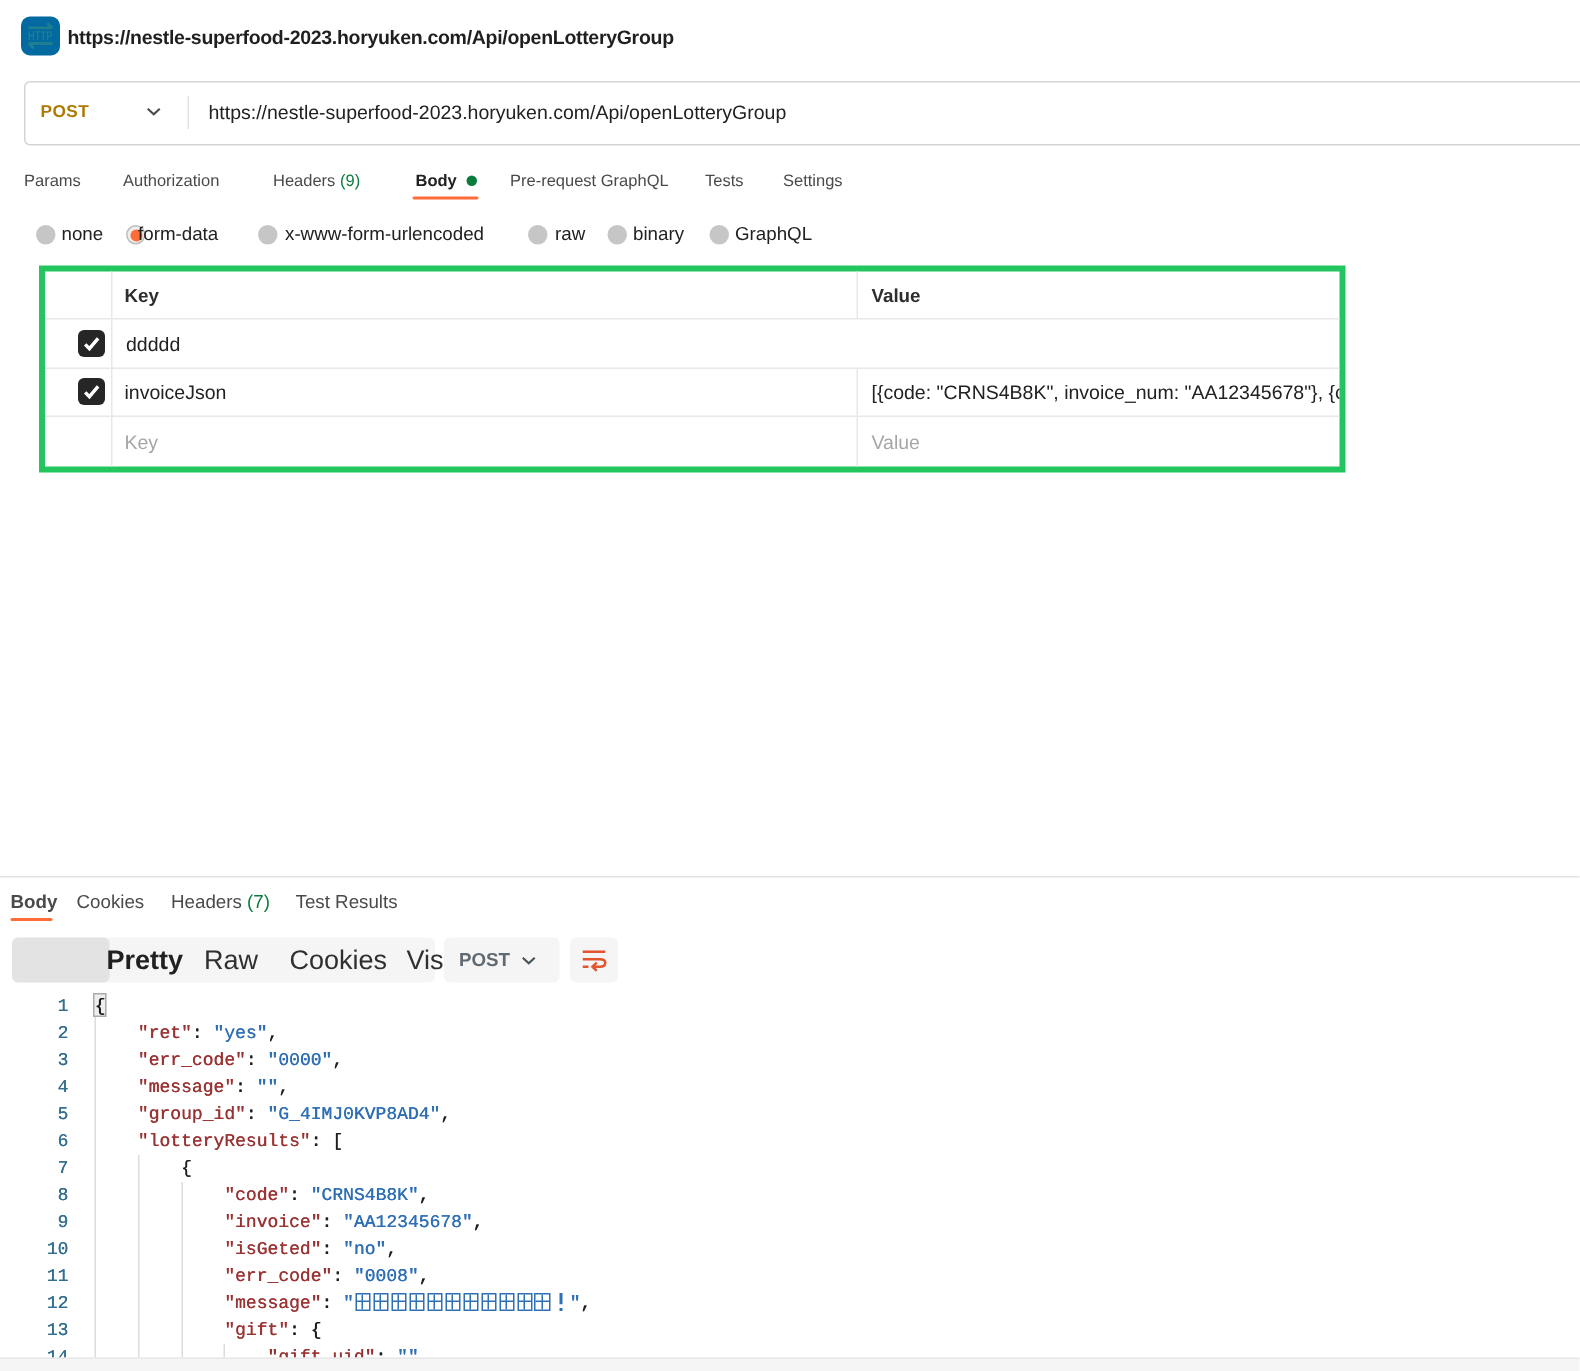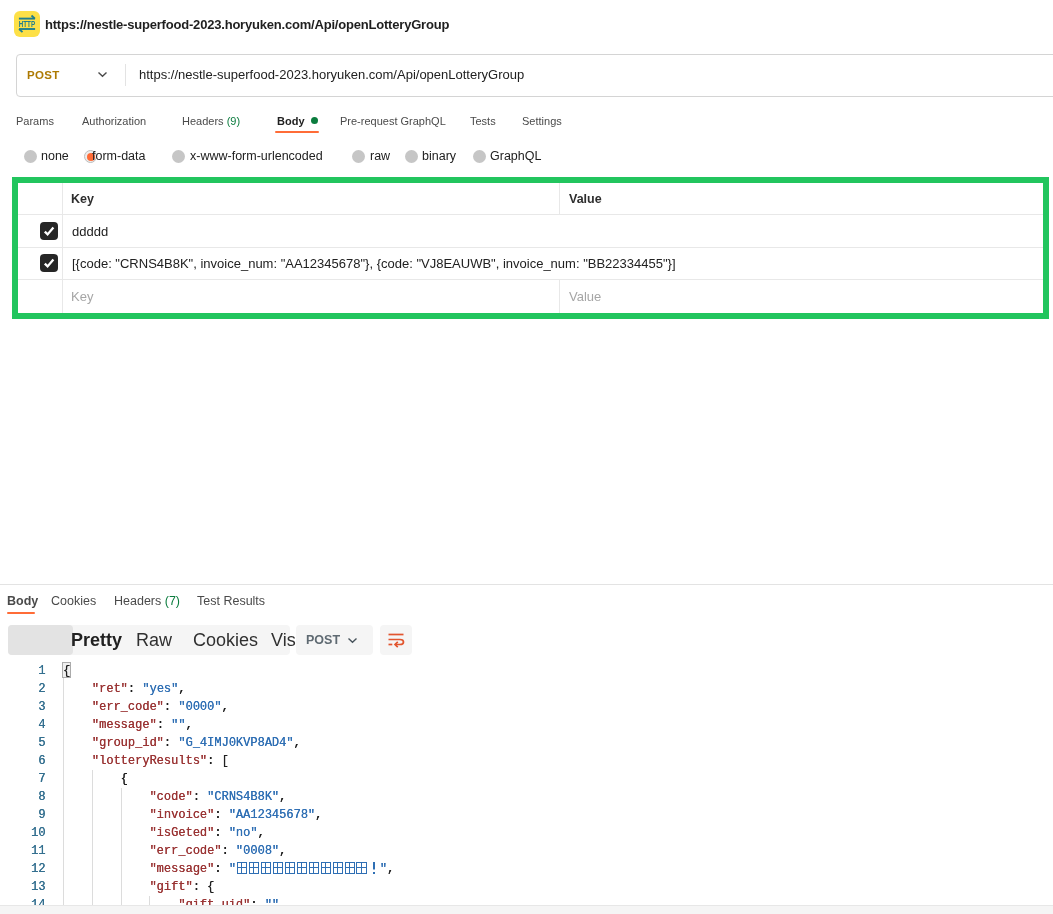--- a/index.html
+++ b/index.html
@@ -1,20 +1,20 @@
 <!DOCTYPE html>
 <html><head>
 <meta charset="utf-8">
 <style>
   * { margin:0; padding:0; box-sizing:border-box; }
   html,body { width:1053px; height:914px; overflow:hidden; background:#fff;
     font-family:"Liberation Sans", sans-serif; }
   .abs { position:absolute; }
   
-  #hicon { left:14px; top:11px; width:26px; height:26px; background:#fde047;
+  #hicon { left:14px; top:11px; width:26px; height:26px; background:#0369a1;
     border-radius:6px; display:flex; align-items:center; justify-content:center; }
   #htitle { left:45px; top:17px; font-size:13px; font-weight:bold; color:#1f1f1f; letter-spacing:-0.2px; }
   
   #urlbar { left:16px; top:54px; width:1060px; height:43px;
     border:1px solid #d4d4d4; border-radius:4px; }
   #post { left:27px; top:54px; height:42px; line-height:42px; font-size:11.5px;
     font-weight:bold; color:#ad7a03; letter-spacing:.3px; }
   #postchev { left:97px; top:71px; }
   #vsep1 { left:125px; top:64px; width:1px; height:22px; background:#e3e3e3; }
   #urltext { left:139px; top:54px; height:42px; line-height:42px; font-size:13px; color:#212121; }
@@ -24,21 +24,21 @@
   .grn  { color:#0b7c3e; }
   #underline1 { left:275px; top:131px; width:44px; height:2px; background:#ff6c37; border-radius:1px;}
   #bodydot { left:310.5px; top:117px; width:7px; height:7px; border-radius:50%; background:#0b7c3e; }
   
   .radio { top:150px; width:13px; height:13px; border-radius:50%; background:#c6c6c6; }
   .radio.on { background:#ededed; border:1px solid #bdbdbd; }
   .radio.on::after { content:""; position:absolute; left:1.5px; top:1.5px; width:8px; height:8px;
     border-radius:50%; background:#ff6c37; }
   .rlab { top:146px; height:20px; line-height:20px; font-size:12.5px; color:#212121; }
   
-  #tbl { left:12px; top:177px; width:1037px; border:6px solid #22c55e; }
+  #tbl { left:26px; top:177px; width:871px; border:4px solid #22c55e; }
   .trow { display:flex; height:32.4px; border-bottom:1px solid #e8e8e8; }
   .trow:last-child { border-bottom:none; }
   .c1 { width:45px; border-right:1px solid #e8e8e8; display:flex; align-items:center; justify-content:flex-end; padding-right:4px; }
   .c2 { width:497px; border-right:1px solid #e8e8e8; display:flex; align-items:center; padding-left:8px; }
   .c3 { flex:1; display:flex; align-items:center; padding-left:9px; overflow:hidden; }
   .hdr  { font-size:12.5px; font-weight:bold; color:#2e2e2e; }
   .cell { font-size:13px; color:#212121; white-space:nowrap; overflow:hidden; text-overflow:ellipsis; }
   .ph   { font-size:13px; color:#a6a6a6; }
   .cbx { width:18px; height:18px; background:#262626; border-radius:4px;
     display:flex; align-items:center; justify-content:center; }
@@ -138,20 +138,21 @@
       <div class="c3 cell">ddddd</div>
     </div>
     <div class="trow">
       <div class="c1">
         <span class="cbx">
           <svg width="14" height="14" viewBox="0 0 14 14">
             <polyline points="2.8,7.6 5.6,10.4 11.4,3.6" fill="none" stroke="#fff" stroke-width="2.3"></polyline>
           </svg>
         </span>
       </div>
+      <div class="c2 cell">invoiceJson</div>
       <div class="c3 cell">[{code: "CRNS4B8K", invoice_num: "AA12345678"}, {code: "VJ8EAUWB", invoice_num: "BB22334455"}]</div>
     </div>
     <div class="trow">
       <div class="c1"></div>
       <div class="c2 ph">Key</div>
       <div class="c3 ph">Value</div>
     </div>
   </div>
 
   <div class="abs" id="rsep"></div>

